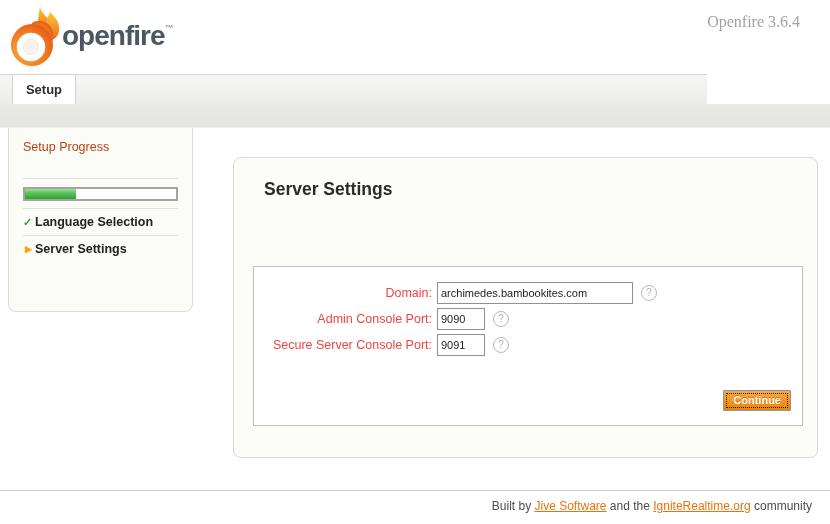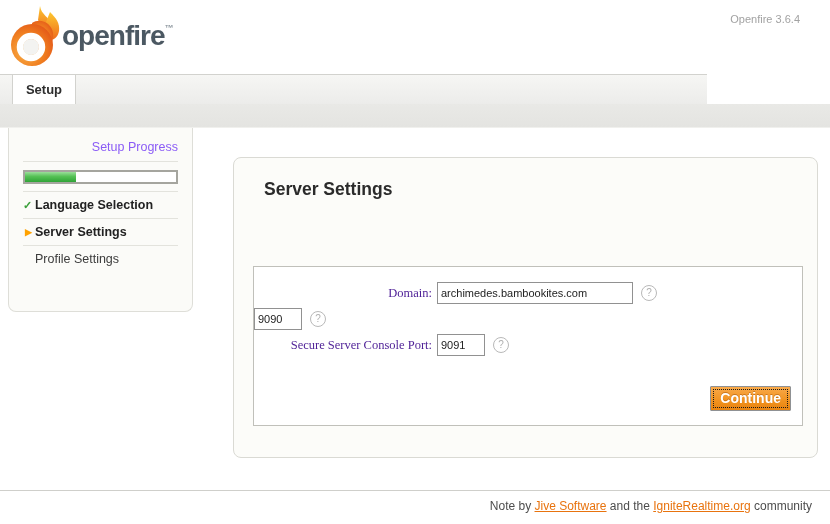--- a/index.html
+++ b/index.html
@@ -5,70 +5,70 @@
   html,body{margin:0;padding:0;background:#fff;}
   .screen{position:relative;width:830px;height:524px;overflow:hidden;
           font-family:"Liberation Sans",sans-serif;background:#fff;}
 
   
   .header{position:absolute;left:0;top:0;width:816px;height:74px;background:#fff;}
   .logo{position:absolute;left:10px;top:5px;width:52px;height:64px;}
   .brand{position:absolute;left:62px;top:20px;font-size:28px;font-weight:bold;
          color:#4b5862;letter-spacing:-1px;}
   .brand sup{font-size:9px;color:#8a949c;letter-spacing:0;vertical-align:14px;}
-  .version{position:absolute;right:16px;top:13px;font-size:11px;color:#a2a2a2;}
+  .version{position:absolute;right:16px;top:13px;font-size:16px;color:#a2a2a2;font-family:Liberation Serif, serif;}
 
   
   .tabstrip{position:absolute;left:0;top:74px;width:707px;height:30px;
             background:linear-gradient(#f6f6f4,#ececea);
             border-top:1px solid #d2d2ce;box-sizing:border-box;}
   .tab{position:absolute;left:12px;top:0;height:29px;min-width:64px;
        background:#fff;border-left:1px solid #d2d2ce;border-right:1px solid #d2d2ce;
        text-align:center;line-height:29px;font-size:13px;font-weight:bold;color:#2e2e2e;
        padding:0 2px;box-sizing:border-box;cursor:pointer;}
 
   
   .subbar{position:absolute;left:0;top:104px;width:830px;height:24px;
           background:linear-gradient(#e9e9e6,#e4e4e1);
           border-bottom:1px solid #f0f0ed;box-sizing:border-box;}
 
   
   .sidebar{position:absolute;left:8px;top:128px;width:185px;height:184px;
            background:#fbfbf8;border:1px solid #deded8;border-top:none;
            border-radius:0 0 8px 8px;box-sizing:border-box;padding:12px 14px 0 14px;}
-  .sb-title{font-size:12.5px;color:#8b5cf6;padding-bottom:7px;border-bottom:1px solid #e3e3dd;text-align:right;}
+  .sb-title{font-size:12.5px;color:#c2410c;padding-bottom:24px;border-bottom:1px solid #e3e3dd;}
   .progress-track{margin:8px 0 7px 0;height:10px;border:2px solid #a5a59e;background:#fff;}
   .progress-fill{height:100%;background:linear-gradient(#9ade9a,#55c155 45%,#2fa336);}
   .sb-list{list-style:none;margin:0;padding:0;}
   .sb-list li{display:flex;align-items:center;padding:6px 0;font-size:12.5px;
               border-top:1px solid #e3e3dd;color:#3c3c3c;}
   .sb-list li .sb-icon{width:12px;flex:0 0 12px;font-size:11px;line-height:1;}
   .sb-list li.done,.sb-list li.current{font-weight:bold;color:#222;}
   .sb-list li.done .sb-icon{color:#3ca03c;font-weight:bold;}
   .sb-list li.current .sb-icon{color:#ffa200;font-size:9px;padding-left:2px;box-sizing:border-box;}
 
   
   .panel{position:absolute;left:233px;top:157px;width:585px;height:301px;
          background:#fcfcf9;border:1px solid #dadad4;border-radius:8px;box-sizing:border-box;}
   .panel h1{margin:21px 0 0 30px;font-size:17.5px;color:#2b2b2b;}
   .panel p{margin:13px 30px 0 30px;max-width:540px;font-size:12.5px;line-height:1.5;color:#333;}
   .formbox{position:absolute;left:19px;top:108px;width:550px;height:160px;
            background:#fff;border:1px solid #c0c0ba;box-sizing:border-box;padding-top:15px;}
   .frow{display:flex;align-items:center;margin-bottom:4px;}
   .frow label{width:178px;flex:0 0 178px;text-align:right;padding-right:5px;
-              font-size:12.5px;color:#4c1d95;font-family:Liberation Serif, serif;}
+              font-size:12.5px;color:#ef4444;}
   .frow input{font-family:"Liberation Sans",sans-serif;font-size:11px;color:#222;
               border:1px solid #919191;padding:2px 3px;height:16px;background:#fff;}
   .in-wide{width:188px;}
   .in-narrow{width:40px;}
   .help{margin-left:8px;width:14px;height:14px;border:1px solid #b9b9b9;border-radius:50%;
         color:#b0b0b0;font-size:10px;line-height:14px;text-align:center;cursor:pointer;
         flex:0 0 14px;}
   .continue-btn{position:absolute;right:11px;bottom:14px;padding:3px 9px 4px 9px;
-        font-family:"Liberation Sans",sans-serif;font-size:14px;font-weight:bold;color:#fff;
+        font-family:"Liberation Sans",sans-serif;font-size:11px;font-weight:bold;color:#fff;
         text-shadow:0 -1px 0 rgba(150,70,0,.45);
         background:linear-gradient(#f8a94a,#f1921f 60%,#e8830f);
         border:1px solid #8f9194;outline:1px dotted #1a1a1a;outline-offset:-4px;
         border-radius:1px;cursor:pointer;}
 
   
   .footer{position:absolute;left:0;top:490px;width:830px;border-top:1px solid #cfcfcb;
           box-sizing:border-box;text-align:right;padding:8px 18px 0 0;
           font-size:12px;color:#4d4d4d;}
   .footer a{color:#e8730e;text-decoration:underline;cursor:pointer;}
@@ -115,46 +115,43 @@
     </div>
     <ul class="sb-list">
       <li class="done">
         <span class="sb-icon">✓</span>
         <span>Language Selection</span>
       </li>
       <li class="current">
         <span class="sb-icon">▶</span>
         <span>Server Settings</span>
       </li>
-      <li class="pending">
-        <span class="sb-icon"></span>
-        <span>Profile Settings</span>
-      </li>
     </ul>
   </div>
 
   <div class="panel">
     <h1>Server Settings</h1>
 
     <div class="formbox">
       <div class="frow">
         <label>Domain:</label>
         <input type="text" class="in-wide" value="archimedes.bambookites.com" style="">
         <span class="help">?</span>
       </div>
       <div class="frow">
+        <label>Admin Console Port:</label>
         <input type="text" class="in-narrow" value="9090" style="">
         <span class="help">?</span>
       </div>
       <div class="frow">
         <label>Secure Server Console Port:</label>
         <input type="text" class="in-narrow" value="9091" style="">
         <span class="help">?</span>
       </div>
       <button class="continue-btn">Continue</button>
     </div>
   </div>
 
   <div class="footer">
-    <span>Note by </span><a>Jive Software</a><span> and the </span><a>IgniteRealtime.org</a><span> community</span>
+    <span>Built by </span><a>Jive Software</a><span> and the </span><a>IgniteRealtime.org</a><span> community</span>
   </div>
 
 </div>
 
 </body></html>

